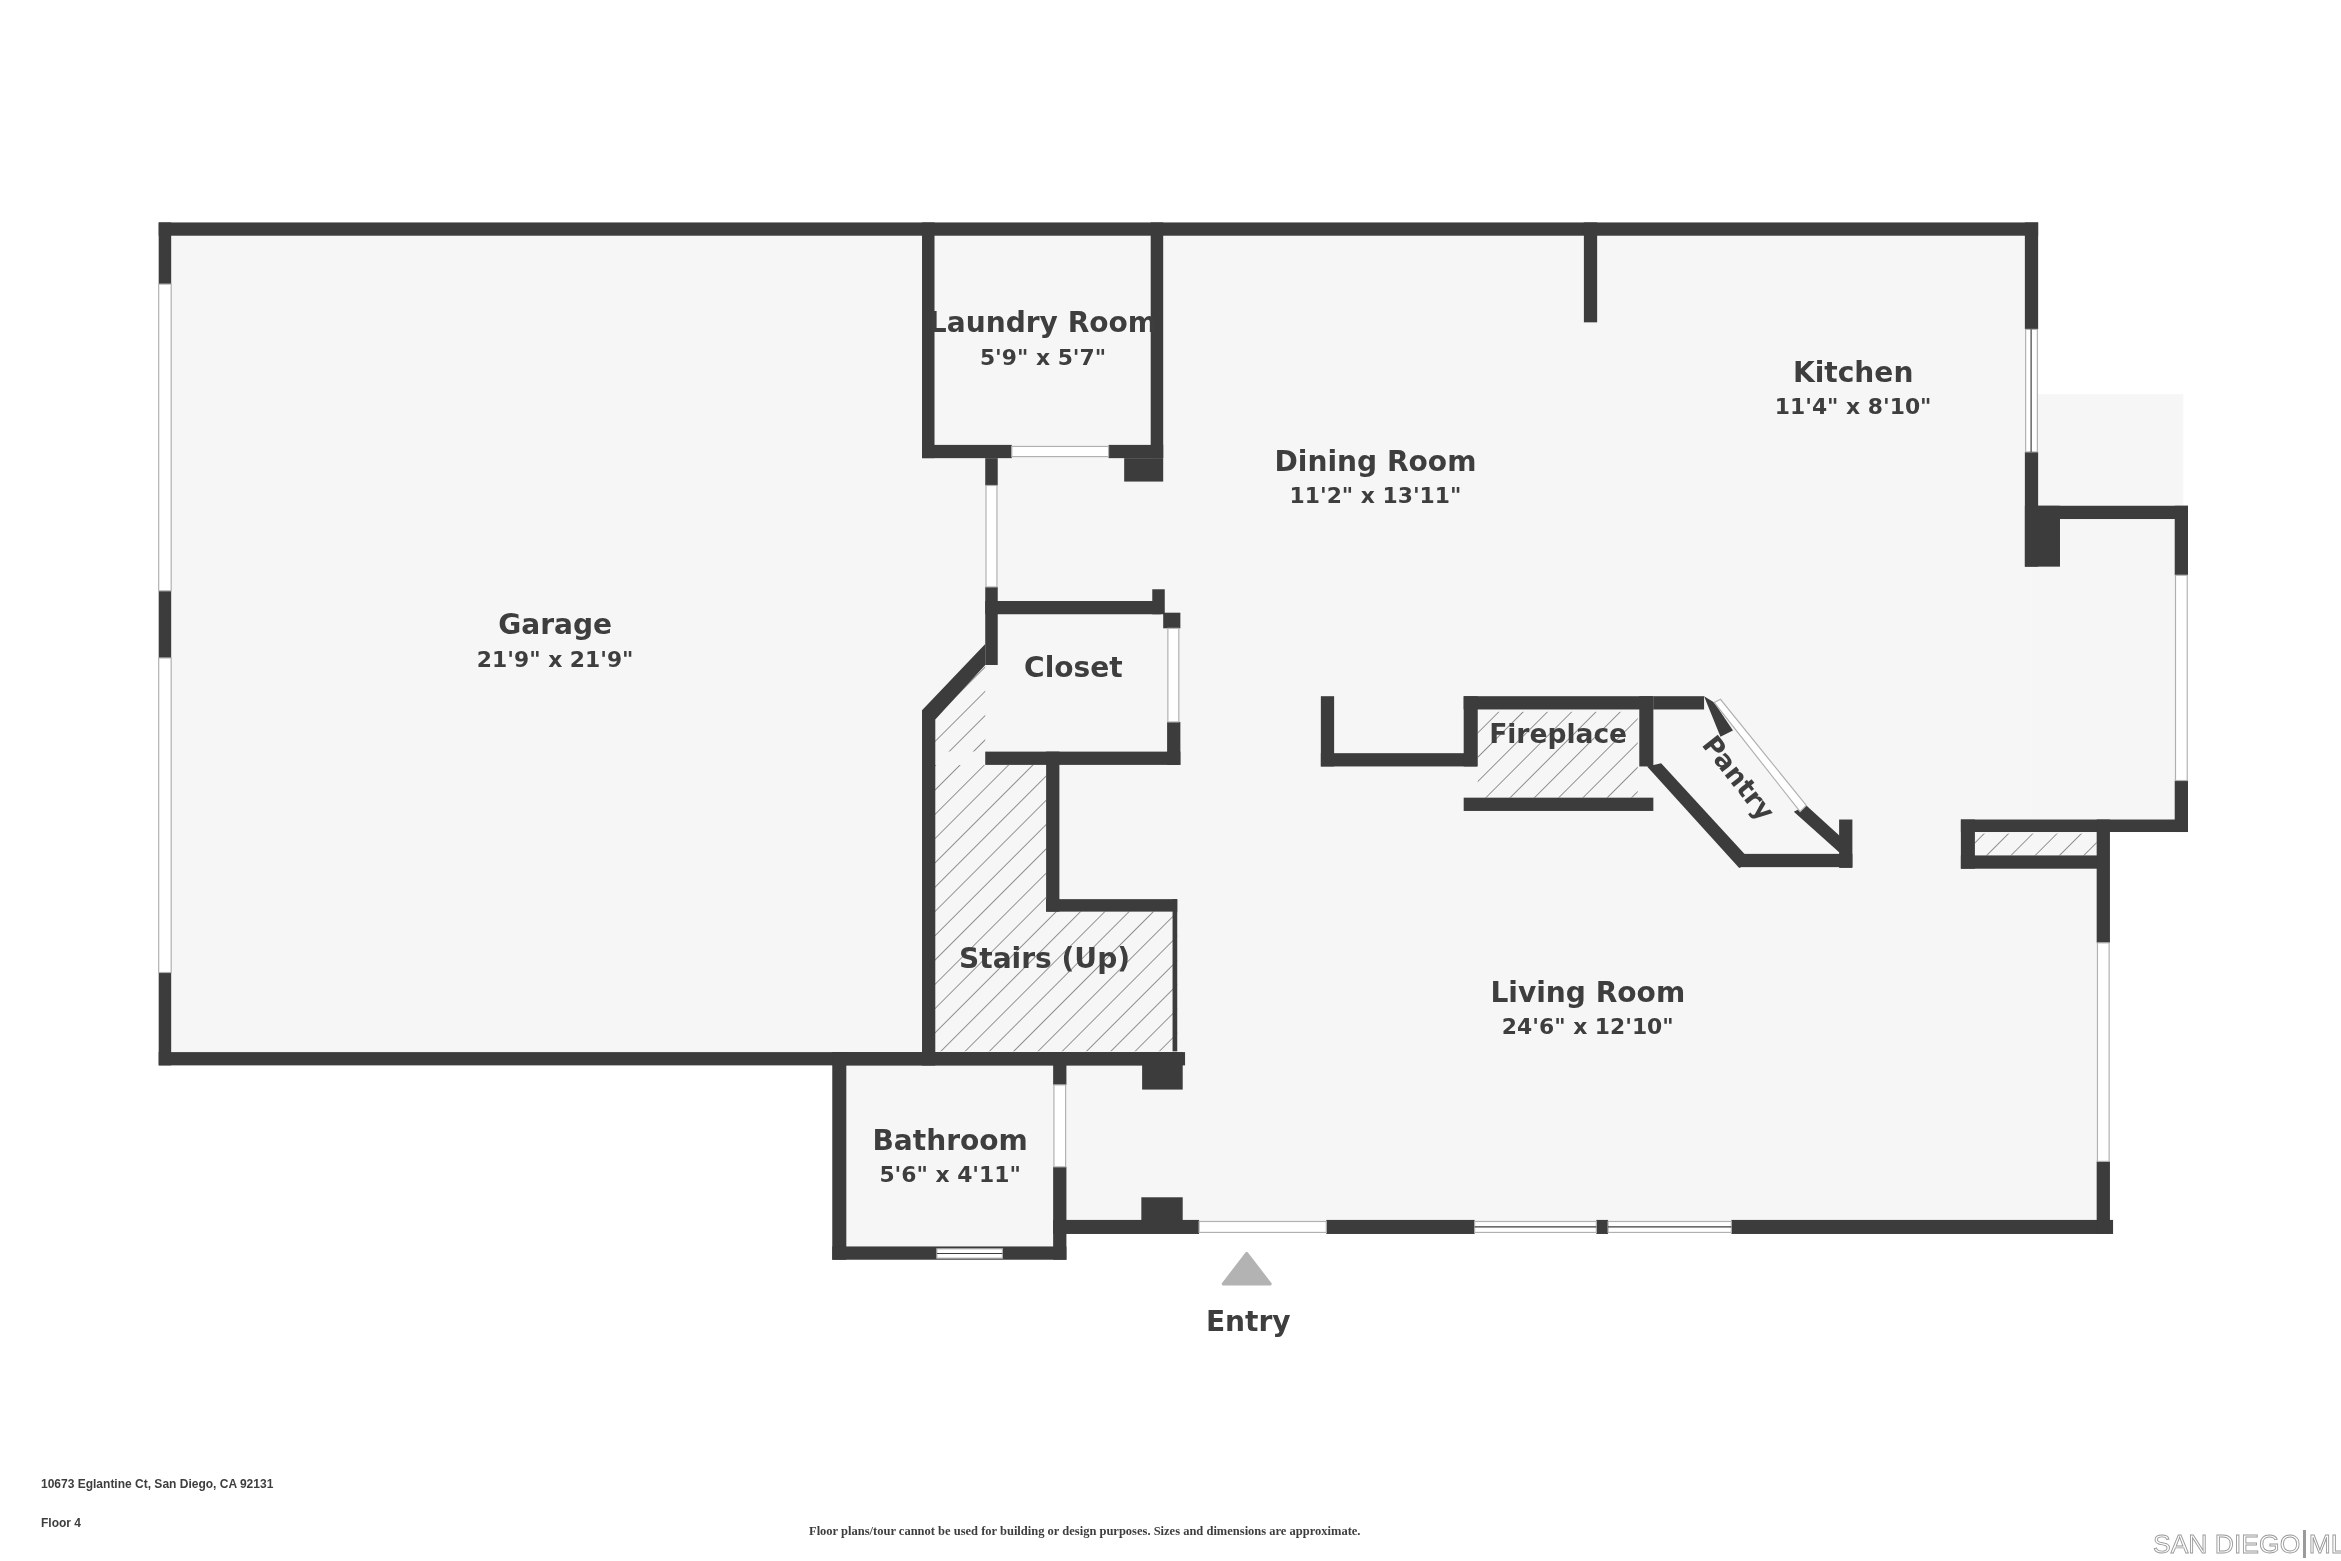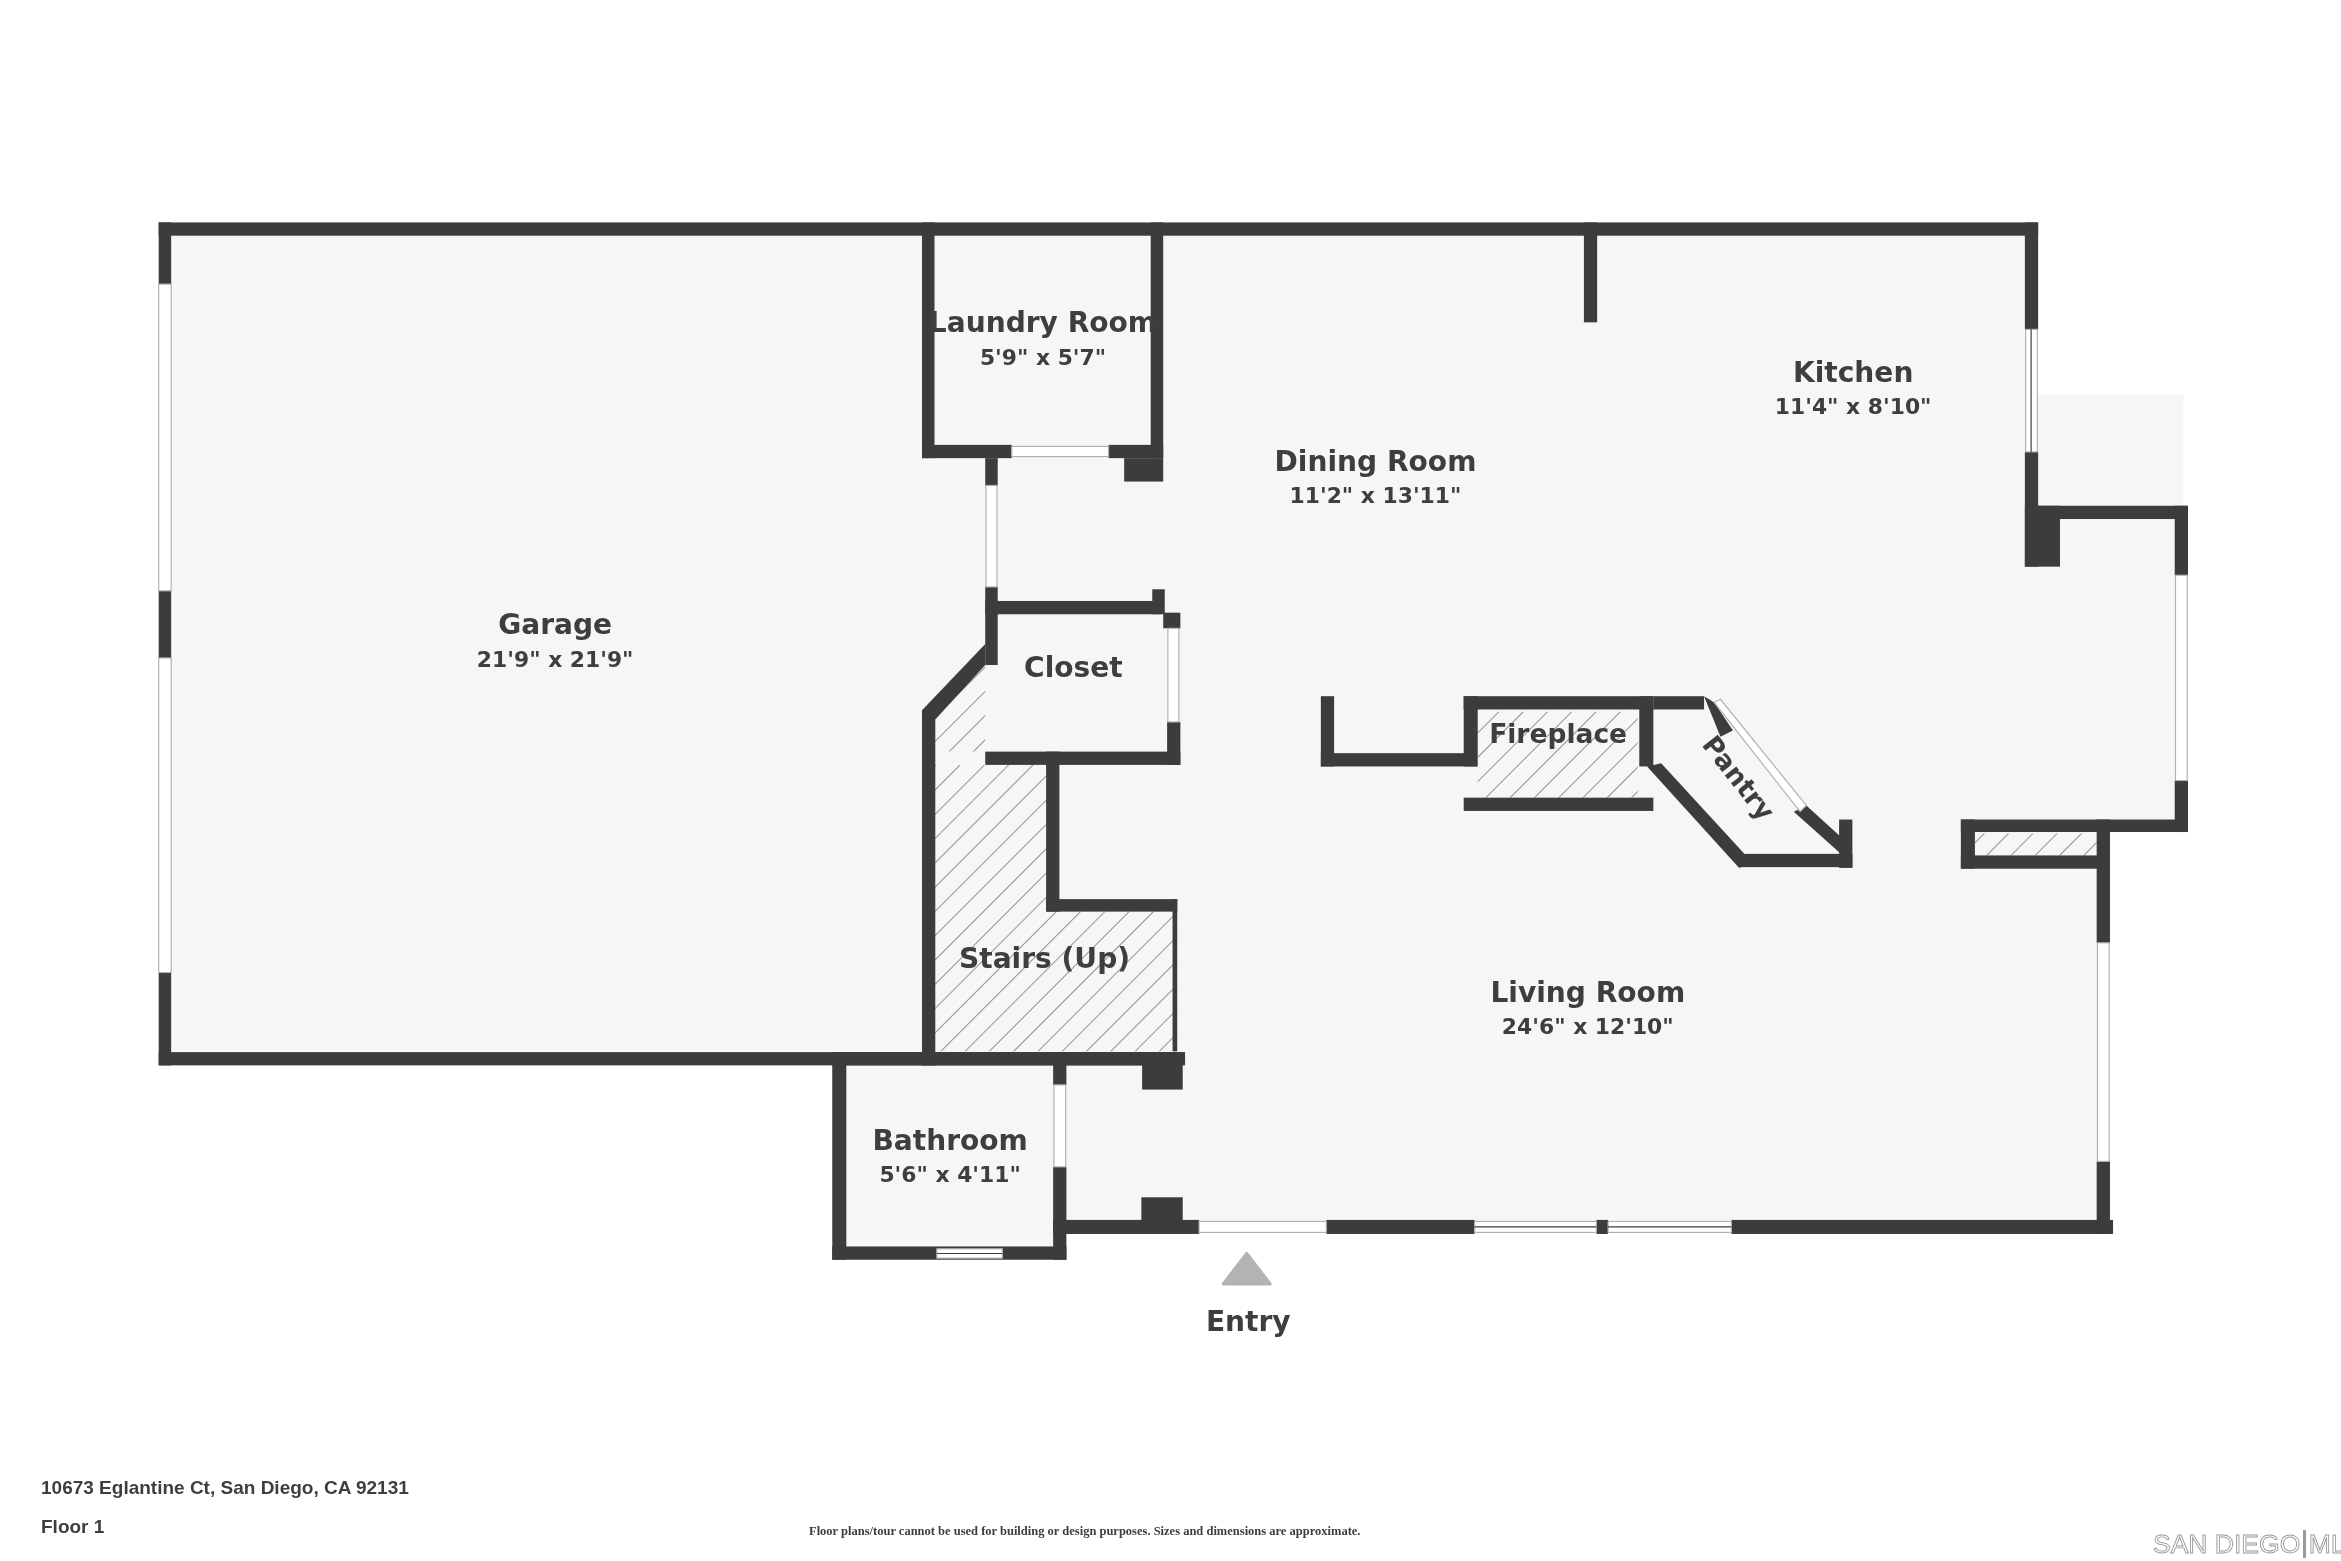--- a/index.html
+++ b/index.html
@@ -1,20 +1,20 @@
 <!DOCTYPE html>
 <html style="font-size:12.5px"><head>
 <meta charset="utf-8">
 <style>
   html, body { margin: 0; padding: 0; background: #ffffff; }
   body { width: 2342px; height: 1561px; position: relative; overflow: hidden; font-family: "DejaVu Sans", "Liberation Sans", sans-serif; }
   #plan { position: absolute; left: 0; top: 0; width: 2342px; height: 1561px; }
   .room-name { font-family: "DejaVu Sans", sans-serif; font-weight: bold; fill: #3e3e3e; }
   .room-dim { font-family: "DejaVu Sans", sans-serif; font-weight: bold; fill: #3e3e3e; }
-  .footer-address, .footer-floor { position: absolute; left: 41px; font-family: "Liberation Sans", sans-serif; font-weight: bold; color: #3e3e3e; font-size: 19px; }
+  .footer-address, .footer-floor { position: absolute; left: 41px; font-family: "Liberation Sans", sans-serif; font-weight: bold; color: #3e3e3e; font-size: 12px; }
   .footer-address { top: 1477px; }
   .footer-floor { top: 1516px; }
   .disclaimer { position: absolute; left: 0; width: 2342px; top: 1524px; text-align: center; font-family: "Liberation Sans", sans-serif; font-weight: bold; color: #3e3e3e; font-size: 12.5px; padding-left: 0; }
   .disclaimer span { position: absolute; left: 809px; white-space: nowrap; font-family: Liberation Serif, serif; }
   .mls-logo { position: absolute; left: 2153px; top: 1529px; font-family: "Liberation Sans", sans-serif; font-size: 26.5px; letter-spacing: 0px; color: #ffffff; -webkit-text-stroke: 0.9px #9a9a9a; white-space: nowrap; }
   .mls-sep { display: inline-block; width: 2.3px; height: 28px; background: #9a9a9a; vertical-align: -4.7px; margin: 0 3.1px; }
 </style>
 </head>
 <body>
 
@@ -174,18 +174,18 @@
     <text class="room-dim" x="1217" y="1514" font-size="28">5'6" x 4'11"</text>
   </g>
 
   <g>
     <polygon points="1597,1606 1627,1645 1567,1645" fill="#b3b3b3" stroke="#b3b3b3" stroke-width="4" stroke-linejoin="round"></polygon>
     <text class="room-name" x="1599" y="1705" font-size="36" text-anchor="middle">Entry</text>
   </g>
 </svg>
 
 <div class="footer-address">10673 Eglantine Ct, San Diego, CA 92131</div>
-<div class="footer-floor">Floor 1</div>
+<div class="footer-floor">Floor 4</div>
 <div class="disclaimer">
     <span>Floor plans/tour cannot be used for building or design purposes. Sizes and dimensions are approximate.</span>
   </div>
 <div class="mls-logo"><span>SAN DIEGO</span><span class="mls-sep"></span><span>MLS</span></div>
 
 
 </body></html>

